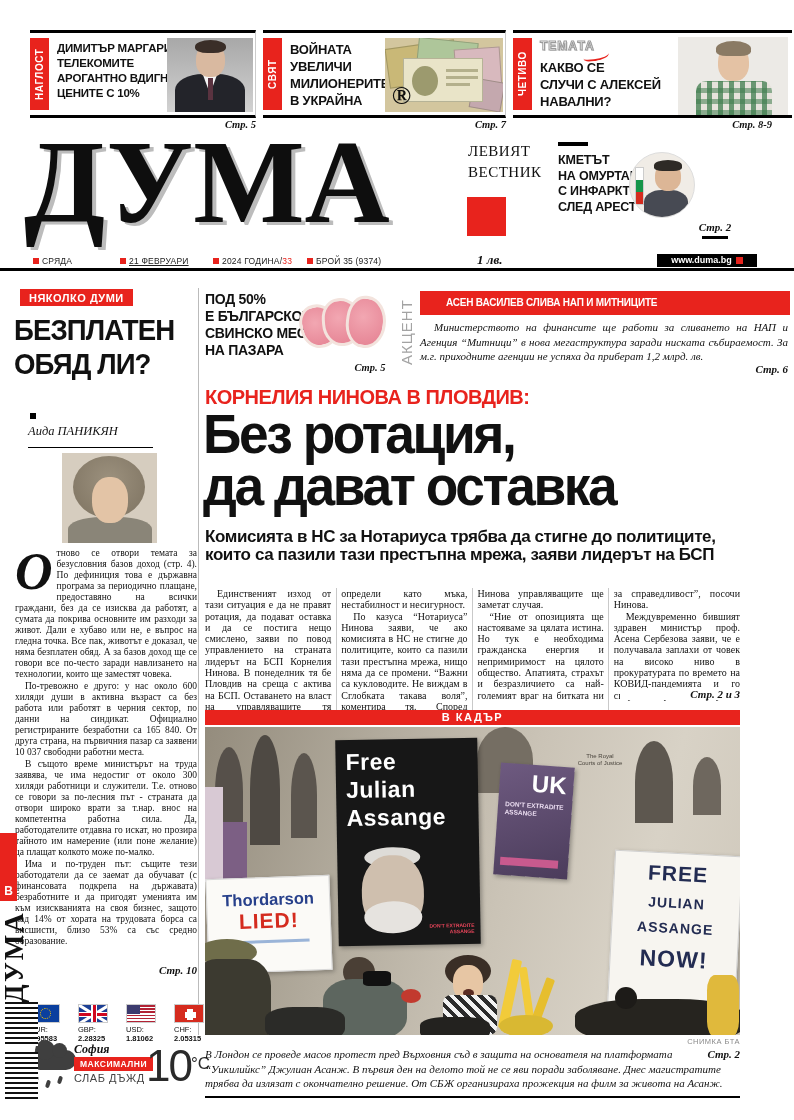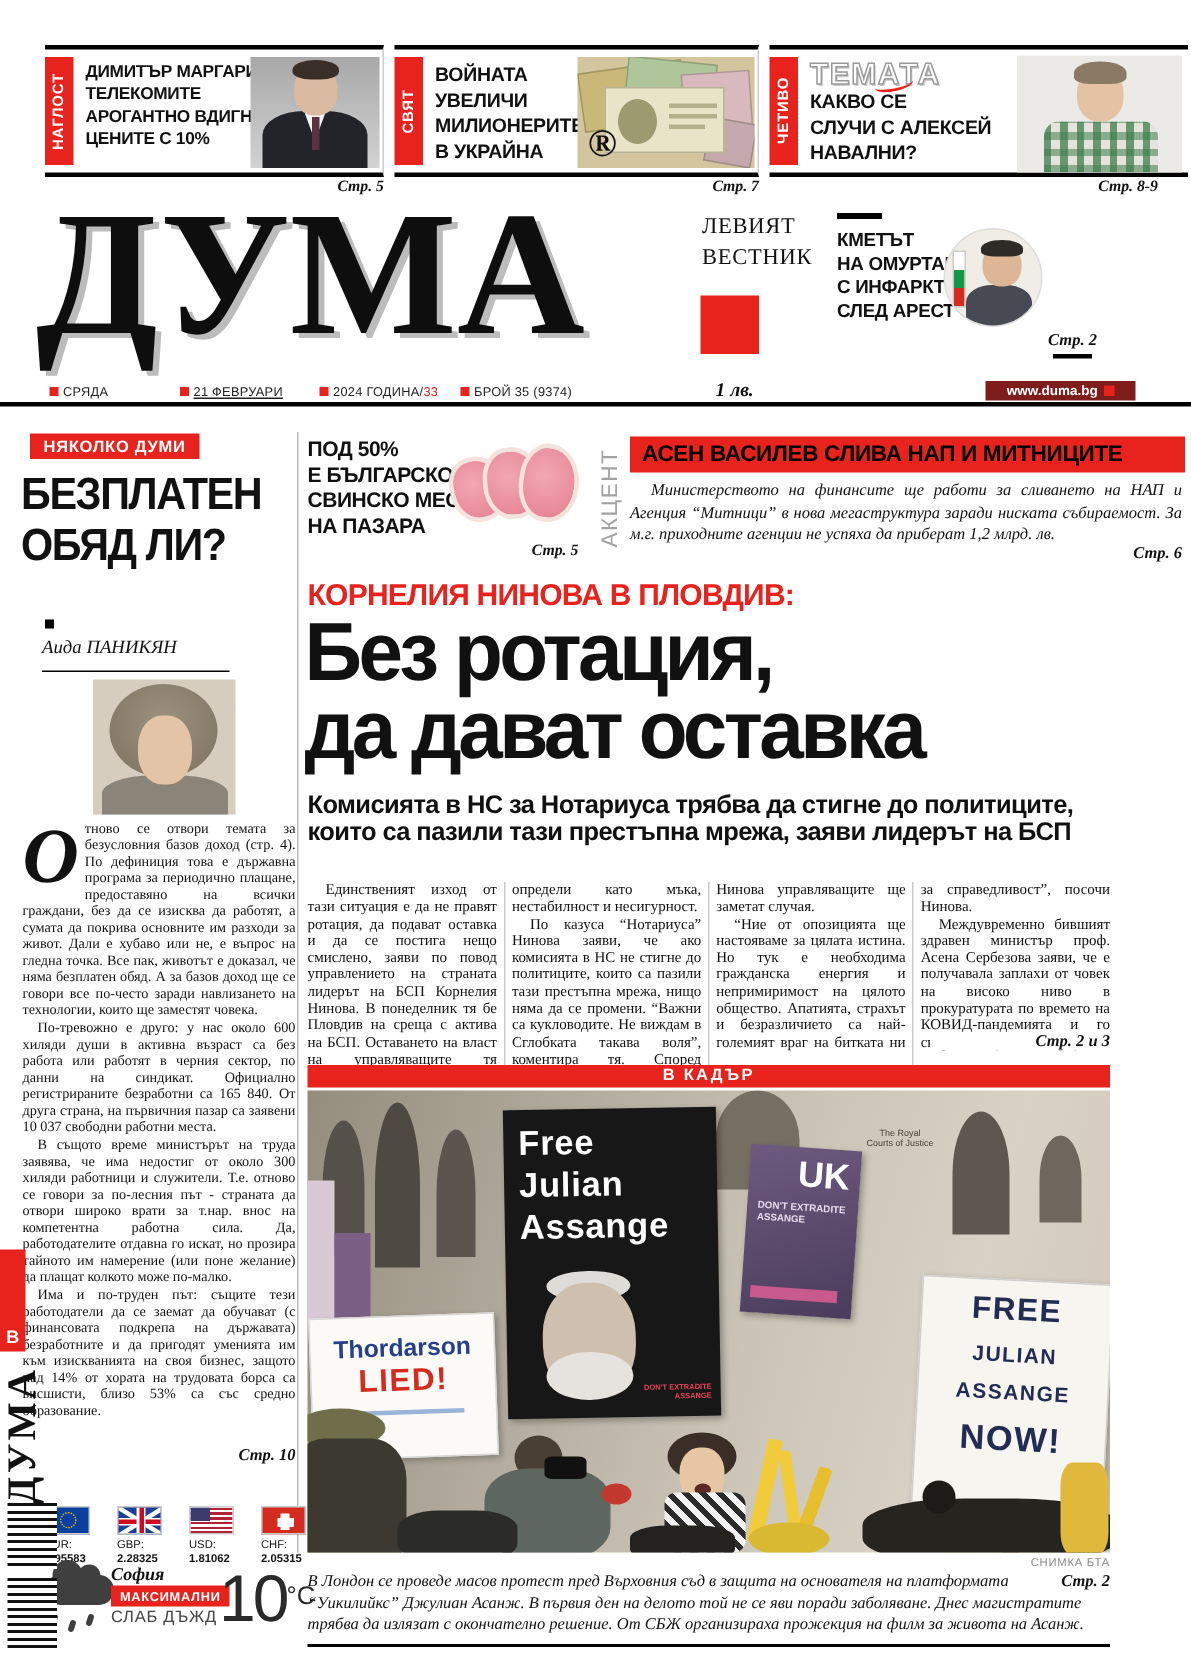--- a/index.html
+++ b/index.html
@@ -28,21 +28,21 @@
   .ph-notes { right:2px; top:5px; width:118px; height:74px; background:#d3c69e; }
   .note { position:absolute; border:1px solid rgba(90,90,60,.35); }
 
   
   .ph-nav { right:4px; top:4px; width:110px; height:78px; background:#eceae6; }
   .ph-nav .head { position:absolute; left:40px; top:9px; width:31px; height:35px; background:#e4c2a4; border-radius:45%; }
   .ph-nav .hair { position:absolute; left:38px; top:4px; width:35px; height:15px; background:#8a7a64; border-radius:50% 50% 30% 30%; }
   .ph-nav .shirt { position:absolute; left:18px; top:44px; width:76px; height:34px; border-radius:10px 10px 0 0;
       background:#e6e3dc; background-image:repeating-linear-gradient(90deg,rgba(63,125,78,.75) 0 5px,transparent 5px 11px),
                                           repeating-linear-gradient(0deg,rgba(63,125,78,.55) 0 5px,transparent 5px 11px); }
-  .temata { position:absolute; left:27px; top:6px; font-weight:900; font-size:20px; letter-spacing:1px;
+  .temata { position:absolute; left:27px; top:6px; font-weight:900; font-size:12px; letter-spacing:1px;
             color:#fff; -webkit-text-stroke:1px #9a9a9a; text-shadow:1px 1px 0 #ccc; }
   .temata-script { position:absolute; left:70px; top:18px; width:26px; height:10px; border-bottom:2px solid #e8231d; border-radius:0 0 60% 40%; transform:rotate(-8deg); }
 
   
   .logo { position:absolute; left:24px; top:124px; font:bold 118px/1 "Liberation Serif", serif; color:#0e0e0e;
           text-shadow:4px 3px 0 #bcbcbc; letter-spacing:0; }
   .logo sup { font-size:26px; position:relative; top:-78px; left:2px; text-shadow:none; }
   .tagline { position:absolute; left:468px; top:141px; font:15px/1.4 "Liberation Serif", serif; letter-spacing:.5px; }
   .redsq { position:absolute; left:467px; top:197px; width:39px; height:39px; background:#e8231d; }
   .kmet-dash { position:absolute; left:558px; top:142px; width:30px; height:4px; background:#000; }
@@ -54,21 +54,21 @@
   .kmet-photo .hair { position:absolute; left:24px; top:7px; width:28px; height:11px; background:#2e2a26; border-radius:50% 50% 30% 30%; }
   .kmet-photo .body { position:absolute; left:14px; top:37px; width:44px; height:29px; background:#46495299; border-radius:40% 40% 0 0; background:#474a53; }
   .kmet-page { position:absolute; left:685px; top:221px; width:60px; text-align:center; font:bold italic 11px "Liberation Serif", serif; }
   .kmet-page::after { content:""; display:block; width:26px; height:3px; background:#000; margin:3px auto 0; }
 
   
   .dl-item { position:absolute; top:256px; font-size:8.5px; letter-spacing:.2px; color:#222; }
   .dl-item i { display:inline-block; width:6px; height:6px; background:#e8231d; margin-right:3px; }
   .dl-red { color:#e8231d; }
   .price { position:absolute; left:477px; top:252px; font:bold italic 13px "Liberation Serif", serif; }
-  .site { position:absolute; left:657px; top:254px; width:100px; height:13px; background:#7f1d1d; color:#fff;
+  .site { position:absolute; left:657px; top:254px; width:100px; height:13px; background:#000000; color:#fff;
           font-weight:bold; font-size:9px; text-align:center; line-height:13px; }
   .site i { display:inline-block; width:7px; height:7px; background:#e8231d; margin-left:4px; vertical-align:-1px; }
   .rule-top { position:absolute; left:0; top:268px; width:794px; height:3px; background:#000; }
   .vdiv { position:absolute; left:198px; top:288px; width:1px; height:747px; background:#bbb; }
 
   
   .op-label { position:absolute; left:20px; top:289px; background:#e8231d; color:#fff; font-weight:bold; font-size:11px; padding:3px 9px 2px; letter-spacing:.5px; }
   .op-title { position:absolute; left:14px; top:313px; font-weight:bold; font-size:30px; line-height:34px; letter-spacing:-1px;
               transform:scaleX(.92); transform-origin:left top; }
   .op-bullet { position:absolute; left:30px; top:413px; width:6px; height:6px; background:#000; }
@@ -122,22 +122,22 @@
   .barcode2 { top:1052px; height:48px; }
 
   
   .meat-lines { position:absolute; left:205px; top:291px; font-weight:bold; font-size:14px; line-height:17px; letter-spacing:-.3px; }
   .meat-photo { position:absolute; left:298px; top:290px; width:90px; height:70px; }
   .chop { position:absolute; border:3px solid #f3e3dd; border-radius:45% 55% 50% 50%; background:radial-gradient(circle at 40% 40%, #f2a7b2, #e47f90); }
   .meat-page { position:absolute; left:340px; top:362px; width:60px; text-align:center; font:bold italic 10.5px "Liberation Serif", serif; }
 
   .akc-label { position:absolute; left:398px; top:292px; height:80px; writing-mode:vertical-rl; transform:rotate(180deg);
                color:#a3a3a3; font-size:15px; letter-spacing:1px; text-align:center; }
-  .akc-bar { position:absolute; left:420px; top:291px; width:370px; height:24px; background:#e8231d; color:#000000;
-             font-weight:bold; font-size:15px; line-height:24px; padding-left:8px; letter-spacing:-.2px; }
+  .akc-bar { position:absolute; left:420px; top:291px; width:370px; height:24px; background:#e8231d; color:#ffffff;
+             font-weight:bold; font-size:10px; line-height:24px; padding-left:26px; letter-spacing:-.2px; }
   .akc-body { position:absolute; left:420px; top:320px; width:368px; font:italic 11px/1.32 "Liberation Serif", serif; text-indent:14px; text-align:justify; }
   .akc-page { position:absolute; left:700px; top:363px; width:88px; text-align:right; font:bold italic 11px "Liberation Serif", serif; }
 
   .kicker { position:absolute; left:205px; top:386px; color:#e8231d; font-weight:bold; font-size:20px; letter-spacing:-.5px; }
   .headline { position:absolute; left:203px; top:408px; font-weight:bold; font-size:55px; line-height:52px; letter-spacing:-2.5px;
               transform:scaleX(.97); transform-origin:left top; }
   .subhead { position:absolute; left:205px; top:528px; width:535px; font-weight:bold; font-size:17px; line-height:17.5px; letter-spacing:-.4px; }
 
   .art-cols { position:absolute; left:205px; top:572px; width:535px; height:135px; overflow:hidden;
               column-count:4; column-gap:10px; column-rule:1px solid #c9c9c9; column-fill:auto;

